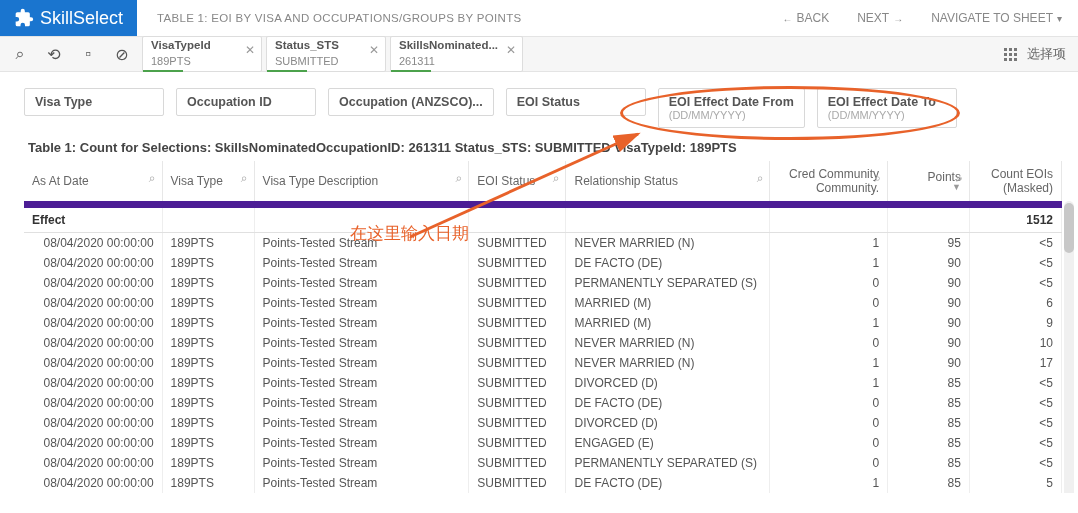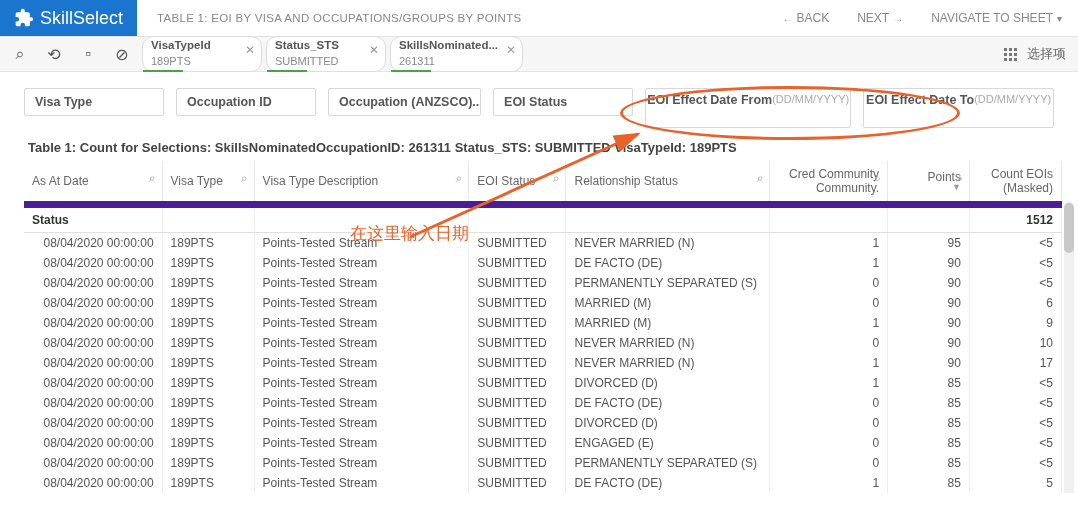--- a/index.html
+++ b/index.html
@@ -11,33 +11,33 @@
 .logo svg { width:20px; height:20px; margin-right:6px; }
 .topbar-title { margin-left:20px; color:#888; letter-spacing:0.3px; font-size:11.5px; }
 .topnav { margin-left:auto; display:flex; gap:28px; align-items:center; color:#888; }
 .topnav a { color:#888; text-decoration:none; display:flex; align-items:center; gap:4px; cursor:pointer; }
 .topnav .chev { font-size:10px; }
 
 
 .chiprow { height:36px; background:#f6f6f6; border-top:1px solid #e4e4e4; border-bottom:1px solid #e4e4e4; display:flex; align-items:center; padding:0 12px; gap:12px; }
 .tool-icons { display:flex; gap:18px; }
 .tool-icons .ti { width:16px; height:16px; display:flex; align-items:center; justify-content:center; color:#555; cursor:pointer; }
-.chip { background:#fff; border:1px solid #ddd; border-radius:11px; padding:2px 24px 2px 8px; position:relative; min-width:120px; }
+.chip { background:#fff; border:1px solid #ddd; border-radius:2px; padding:2px 24px 2px 8px; position:relative; min-width:120px; }
 .chip .lbl { font-size:11.5px; font-weight:600; color:#555; display:block; }
 .chip .val { font-size:11px; color:#888; }
 .chip .close { position:absolute; right:6px; top:6px; color:#999; cursor:pointer; font-size:12px; }
 .chip::after { content:""; position:absolute; bottom:-1px; left:0; width:40px; height:2px; background:#4ca24c; }
 .chiprow-right { margin-left:auto; display:flex; align-items:center; gap:10px; color:#666; font-size:13px; }
 .bars { display:grid; grid-template-columns:repeat(3,3px); grid-template-rows:repeat(3,3px); gap:2px; }
 .bars span { background:#777; }
 
 
 .filters { display:flex; gap:12px; padding:16px 24px 4px; align-items:flex-start; }
 .ffield { border:1px solid #d8d8d8; border-radius:2px; padding:4px 10px; min-width:140px; height:28px; display:flex; align-items:center; font-size:12.5px; color:#555; font-weight:600; white-space:nowrap; overflow:hidden; text-overflow:ellipsis; background:#fff; }
-.ffield.date { height:40px; flex-direction:row; align-items:flex-start; justify-content:center; min-width:140px; }
+.ffield.date { height:40px; flex-direction:column; align-items:flex-start; justify-content:center; min-width:140px; }
 .ffield.date .dlabel { font-size:12.5px; color:#555; font-weight:600; }
 .ffield.date .ph { font-size:11px; color:#aaa; font-weight:400; }
 
 
 .subtitle { padding:8px 28px 6px; font-size:13px; font-weight:700; color:#444; }
 
 
 .tablewrap { position:relative; overflow:hidden; }
 table { border-collapse:collapse; width:calc(100% - 40px); margin-left:24px; font-size:12px; }
 th { text-align:left; font-weight:400; color:#666; padding:6px 8px; border-right:1px solid #e7e7e7; border-bottom:7px solid #4c1d95; position:relative; height:38px; vertical-align:middle; }
@@ -136,21 +136,21 @@
       <th style="width:210px"><span>Visa Type Description</span><span class="mag">⌕</span></th>
       <th style="width:95px"><span>EOI Status</span><span class="mag">⌕</span></th>
       <th style="width:115px"><span>Relationship Status</span><span class="mag">⌕</span></th>
       <th class="r" style="width:115px"><span>Cred Community Community.</span><span class="mag">⌕</span></th>
       <th class="r" style="width:80px"><span>Points</span><span class="mag">⌕</span><span class="sortdown">▼</span></th>
       <th class="r" style="width:90px"><span>Count EOIs (Masked)</span></th>
     </tr>
   </thead>
   <tbody id="tbody">
     <tr class="totals">
-      <td>Status</td>
+      <td>Effect</td>
           <td></td>
           <td></td>
           <td></td>
           <td></td>
           <td></td>
           <td></td>
           <td class="r">1512</td>
     </tr>
   <tr>
           <td class="r">08/04/2020 00:00:00</td>

